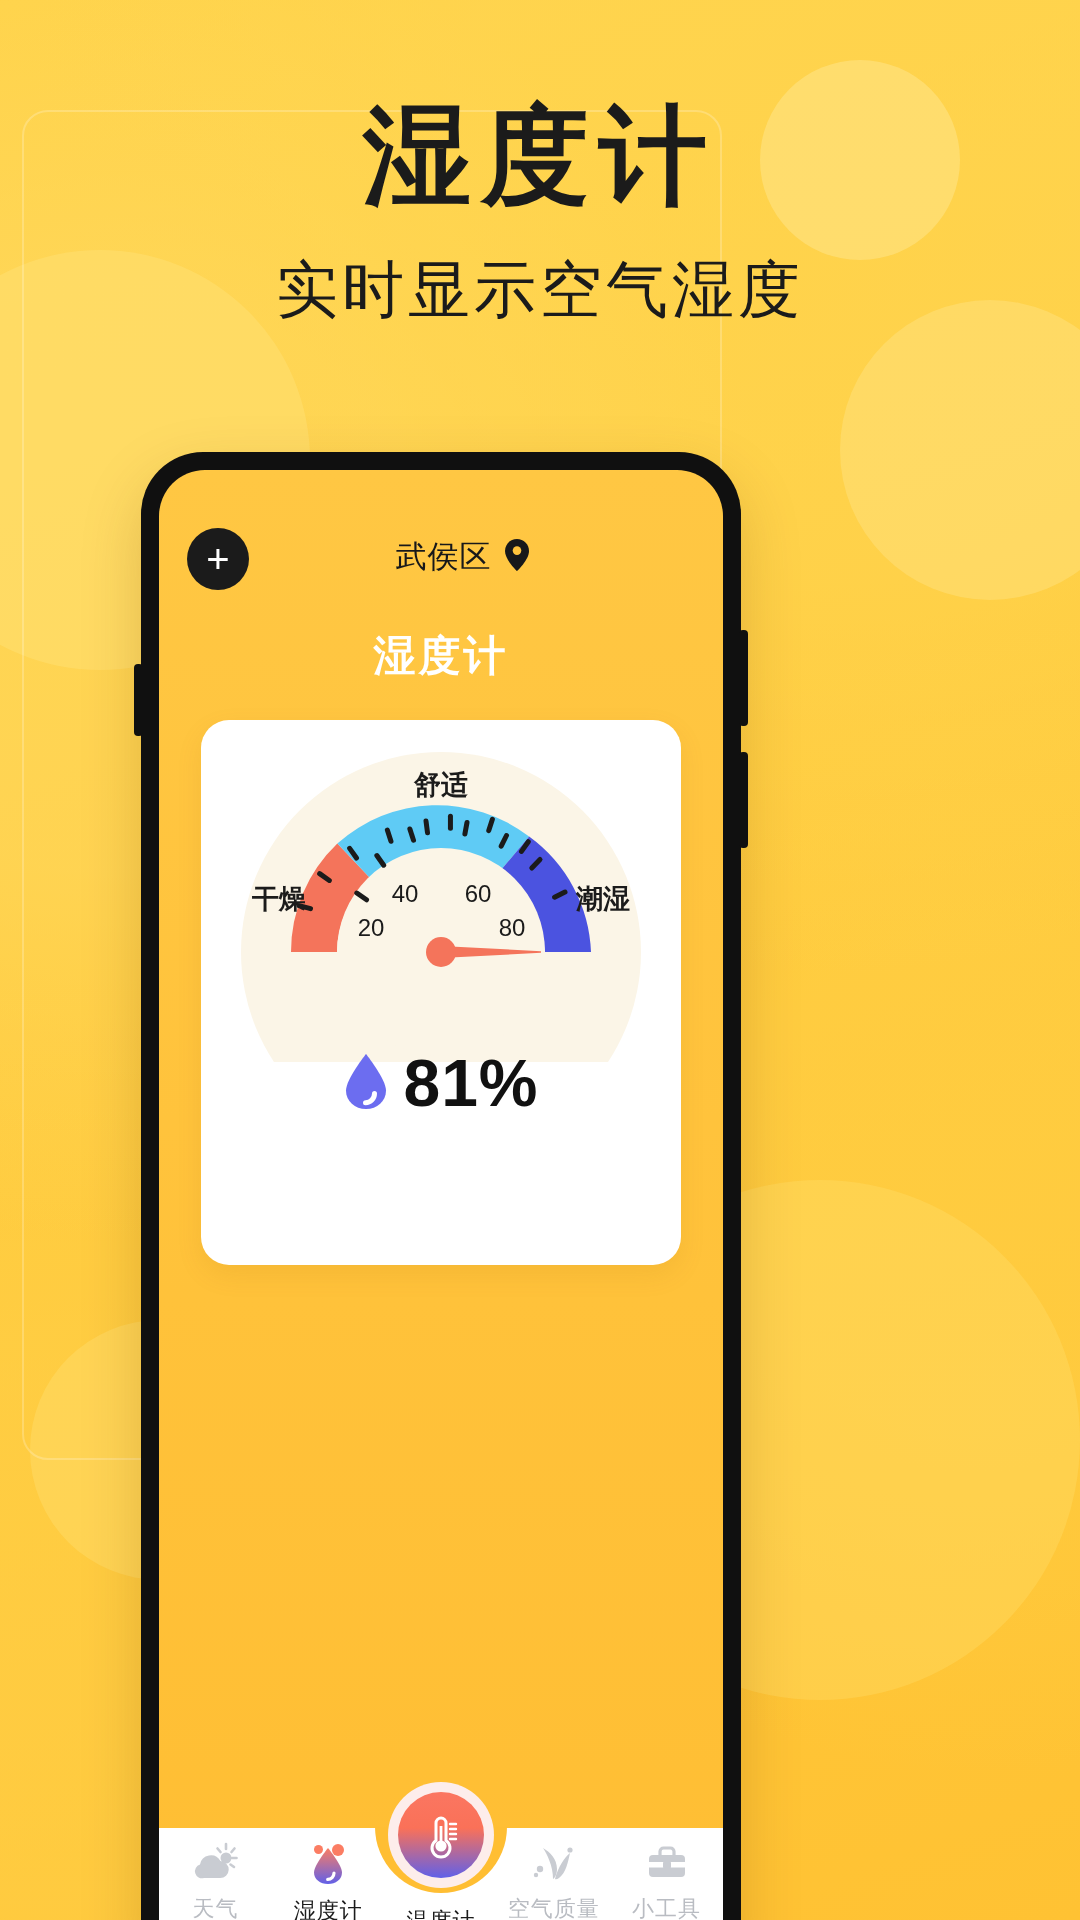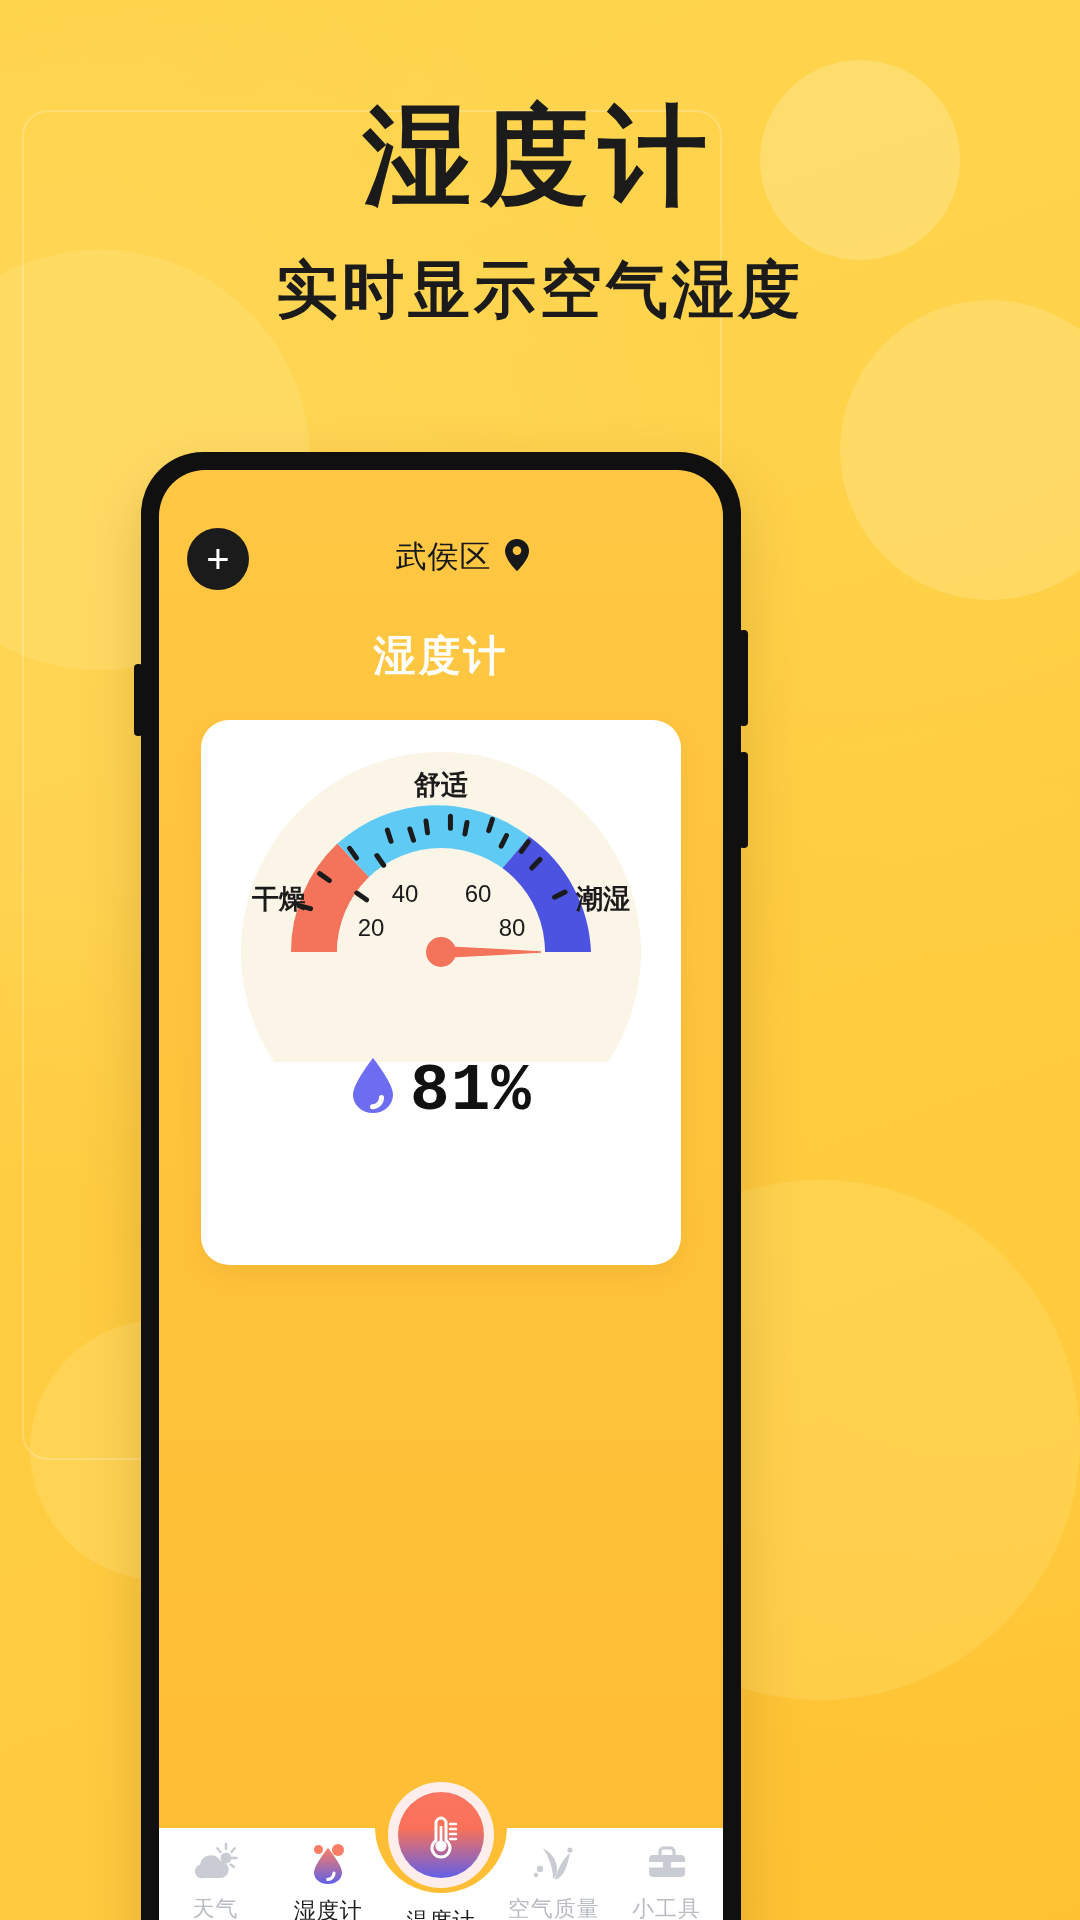--- a/index.html
+++ b/index.html
@@ -35,21 +35,21 @@
   
   .headline {
     position:absolute; top:96px; left:0; width:1080px;
     text-align:center; color:#1b1b1b;
     font-size:108px; font-weight:bold; letter-spacing:10px;
     line-height:1.12;
   }
   .subhead {
     position:absolute; top:248px; left:0; width:1080px;
     text-align:center; color:#1b1b1b;
-    font-size:62px; font-weight:bold; letter-spacing:4px;
+    font-size:62px; font-weight:normal; letter-spacing:4px;
   }
 
   
   #phone {
     position:absolute; left:141px; top:452px;
     width:600px; height:1500px;
     background:#101010;
     border-radius:62px 62px 0 0;
     box-shadow:0 24px 60px rgba(120,70,0,.22);
   }
@@ -101,22 +101,21 @@
   }
   .gaugewrap { position:absolute; left:50%; top:22px; transform:translateX(-50%); }
 
   .reading {
     position:absolute; left:0; top:325px; width:480px;
     display:flex; align-items:center; justify-content:center; gap:14px;
   }
   .drop-ico { display:block; }
   .reading-val {
     font-size:66px; font-weight:bold; color:#111; letter-spacing:1px;
-    font-family:Liberation Mono, monospace;
-    margin-top:9px;
+    font-family:Liberation Sans, sans-serif;
   }
 
   
   .navbar {
     position:absolute; bottom:0; left:0; width:564px; height:124px;
     background:#ffffff;
   }
   .navnotch {
     position:absolute; top:-1px; left:50%; transform:translateX(-50%);
     width:132px; height:66px; background:#FFBE33;

